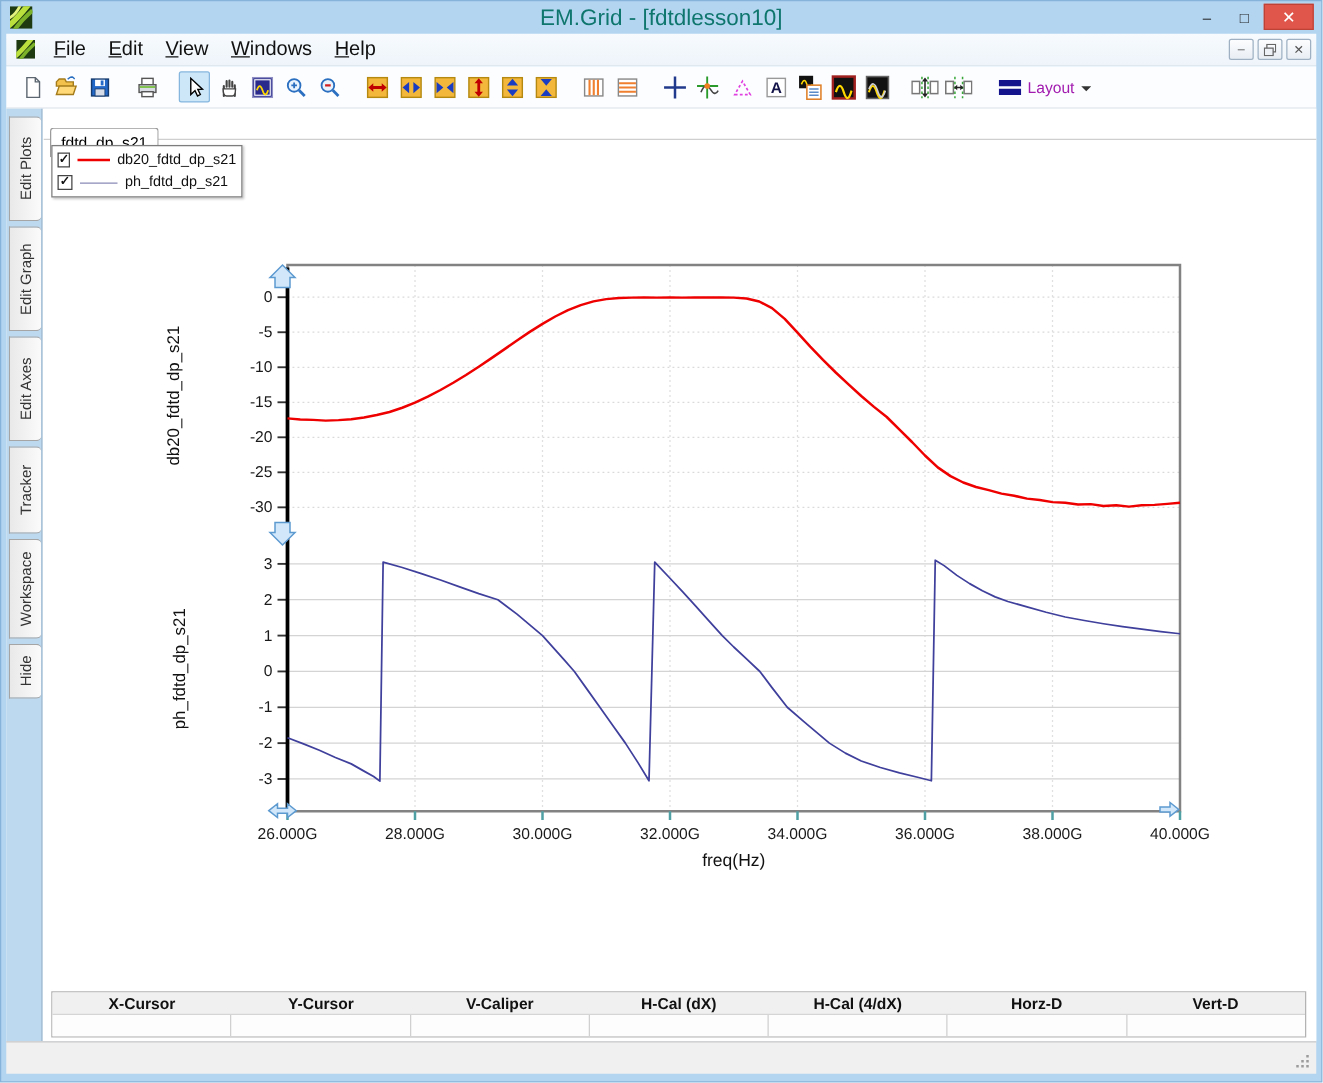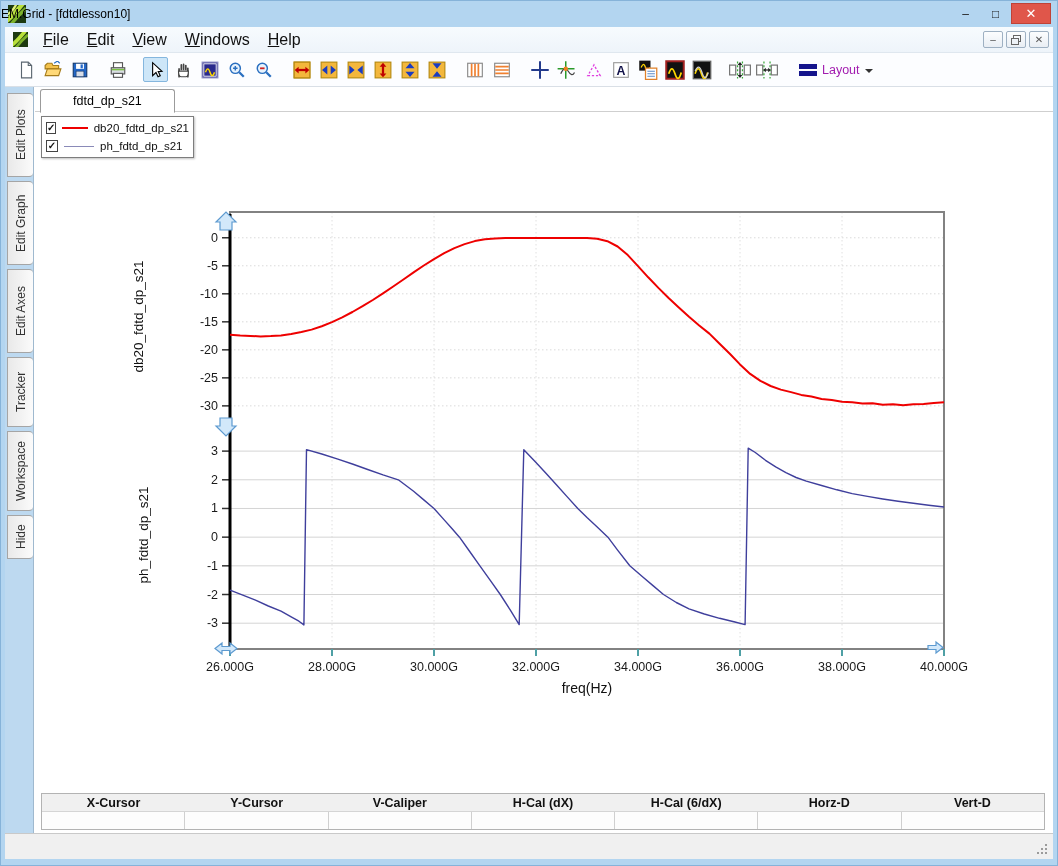--- a/index.html
+++ b/index.html
@@ -1,20 +1,20 @@
 <!DOCTYPE html>
 <html><head>
 <meta charset="utf-8">
 <style>
   html,body{margin:0;padding:0;background:#dfe9f2;}
   *{box-sizing:border-box;font-family:"Liberation Sans",sans-serif;}
   .window{position:relative;width:1058px;height:866px;background:#b3d5f0;overflow:hidden;border:1px solid #86b3d9;}
   
   .titlebar{position:absolute;left:0;top:0;width:100%;height:26px;display:flex;align-items:center;}
-  .title-text{position:absolute;left:0;right:0;font-size:12px;color:#000000;}
+  .title-text{position:absolute;left:0;right:0;text-align:center;font-size:18px;color:#0f766e;}
   .app-logo{position:absolute;left:7px;top:4px;width:18px;height:18px;}
   .winbtns{position:absolute;right:6px;top:2px;display:flex;gap:1px;z-index:5;}
   .wbtn{width:29px;height:21px;display:flex;align-items:center;justify-content:center;font-size:12px;color:#222;}
   .wbtn.close{width:40px;background:#e0564a;border:1px solid #bf4237;color:#fff;font-size:13px;}
   
   .menubar{position:absolute;left:4px;right:4px;top:26px;height:26px;background:linear-gradient(#f7fbfe,#eef4fa);display:flex;align-items:center;border-bottom:1px solid #dfe7ef;}
   .mdi-logo{width:15px;height:15px;margin:0 6px 0 8px;}
   .menu-item{padding:4px 9px;font-size:16px;color:#111;cursor:default;}
   .mn{text-decoration:underline;}
   .mdibtns{position:absolute;right:4px;top:4px;display:flex;gap:3px;}
@@ -25,21 +25,21 @@
   .tbtn.sel{background:#cde6f8;border-color:#84b6de;}
   .gap{margin-left:11px;}
   .layout-btn{display:flex;align-items:center;gap:5px;padding:2px 7px;font-size:12.5px;color:#a21caf;}
   .caret{width:0;height:0;border-left:4px solid transparent;border-right:4px solid transparent;border-top:4px solid #333;margin-top:2px;}
   
   .main{position:absolute;left:4px;right:4px;top:86px;height:746px;background:#fff;}
   .side-strip{position:absolute;left:0;top:0;width:29px;height:100%;background:#bdd9f0;border-right:1px solid #9fb9cf;}
   .side-tab{position:absolute;left:2px;width:26px;background:linear-gradient(90deg,#fbfbfb,#e9e9e9);border:1px solid #a5a5a5;border-radius:4px 0 0 4px;display:flex;align-items:center;justify-content:center;writing-mode:vertical-rl;transform:rotate(180deg);font-size:12px;color:#333;border-left:none;}
   .docarea{position:absolute;left:30px;right:0;top:0;bottom:0;background:#fff;}
   .tabstrip{position:absolute;left:0;right:0;top:0;height:25px;border-bottom:1px solid #cfcfcf;}
-  .doc-tab{position:absolute;left:5px;top:2px;height:24px;padding:0 32px;background:#fff;border:1px solid #9b9b9b;border-bottom:1px solid #fff;border-radius:3px 3px 0 0;font-size:12.5px;display:flex;align-items:center;z-index:3;}
+  .doc-tab{position:absolute;left:5px;top:15px;height:24px;padding:0 8px;background:#fff;border:1px solid #9b9b9b;border-bottom:1px solid #fff;border-radius:3px 3px 0 0;font-size:12.5px;display:flex;align-items:center;z-index:3;}
   
   .legend{position:absolute;left:6px;top:29px;width:153px;background:#fff;border:1px solid #7d7d7d;box-shadow:1px 1px 2px rgba(0,0,0,.25);z-index:4;padding:2px 4px;}
   .legend-row{display:flex;align-items:center;height:18px;gap:6px;}
   .cbox{width:12px;height:12px;border:1px solid #444;background:#fff;display:flex;align-items:center;justify-content:center;font-size:10px;font-weight:bold;color:#111;line-height:10px;}
   .lswatch{width:30px;height:0;border-top-style:solid;}
   .legend-label{font-size:11.5px;color:#111;}
   
   .statusbar{position:absolute;left:6px;right:8px;bottom:3px;height:37px;border:1px solid #b3b3b3;background:#fff;}
   .st-head{display:flex;height:18px;background:#f0f0f0;border-bottom:1px solid #d5d5d5;}
   .st-head .col{flex:1;display:flex;align-items:center;justify-content:center;font-size:12.5px;font-weight:600;color:#111;}
@@ -389,21 +389,21 @@
             <div class="lswatch" style="border-top-color: rgb(138, 138, 184); border-top-width: 1.5px;"></div>
             <span class="legend-label">ph_fdtd_dp_s21</span>
           </div>
         </div>
       <div class="statusbar">
         <div class="st-head" id="st-head">
             <div class="col">X-Cursor</div>
             <div class="col">Y-Cursor</div>
             <div class="col">V-Caliper</div>
             <div class="col">H-Cal (dX)</div>
-            <div class="col">H-Cal (6/dX)</div>
+            <div class="col">H-Cal (4/dX)</div>
             <div class="col">Horz-D</div>
             <div class="col">Vert-D</div>
           </div>
         <div class="st-vals" id="st-vals">
             <div class="cell"></div>
             <div class="cell"></div>
             <div class="cell"></div>
             <div class="cell"></div>
             <div class="cell"></div>
             <div class="cell"></div>

